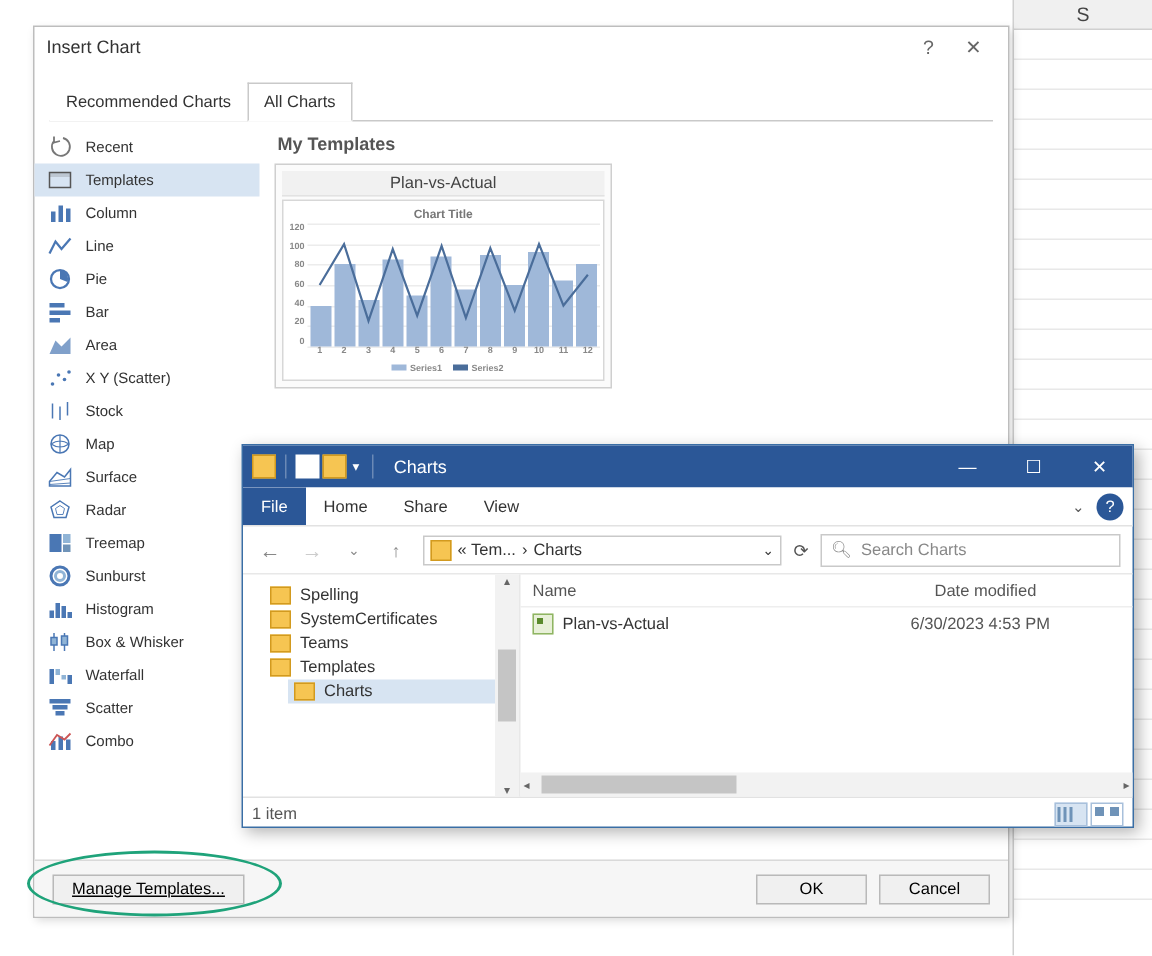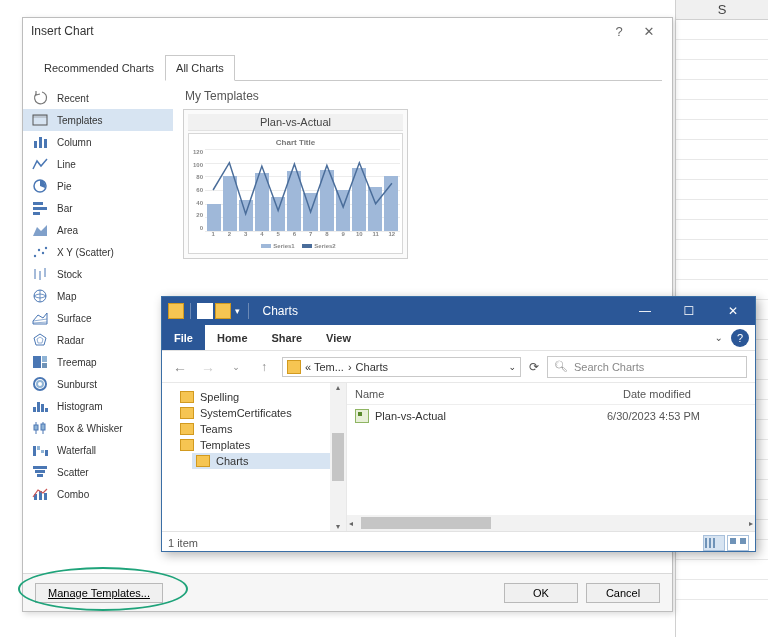--- a/index.html
+++ b/index.html
@@ -14,21 +14,21 @@
   .titlebar .tb-btn { width:30px; text-align:center; color:#666; font-size:13px; cursor:default;}
   .tabs { display:flex; margin:10px 10px 0 10px; border-bottom:1px solid #c9c9c9; }
   .tab { font-size:11px; padding:6px 10px; color:#333; border:1px solid transparent; border-bottom:none; position:relative; top:1px; background:#fff;}
   .tab.active { border:1px solid #c9c9c9; border-bottom:1px solid #fff; background:#fff;}
   .body { display:flex; height:505px; }
   .catlist { width:150px; padding:6px 0; }
   .cat { display:flex; align-items:center; gap:8px; padding:3px 8px; font-size:10px; color:#333; }
   .cat .ic { width:18px; height:16px; display:flex; align-items:center; justify-content:center; }
   .cat.sel { background:#d7e4f2; }
   .preview-area { flex:1; padding:8px 10px; }
-  .preview-title { font-size:12px; font-weight:normal; color:#555; margin:0 0 6px 2px;}
+  .preview-title { font-size:12px; font-weight:bold; color:#555; margin:0 0 6px 2px;}
   .preview-card { width:225px; border:1px solid #cfcfcf; background:#fbfbfb; padding:4px;}
   .preview-card .inner { border:1px solid #d7d7d7; background:#fff; padding:4px 2px;font-weight:bold;}
   .chartname { text-align:center; font-size:11px; color:#444; padding:2px 0; background:#f1f1f1; border-bottom:1px solid #e2e2e2; margin-bottom:2px;}
   .charttitle { text-align:center; font-size:8px; color:#777; margin-bottom:2px;}
   .chartbox { position:relative; height:92px; margin-left:14px; }
   .axis-y { position:absolute; left:-14px; top:0; bottom:10px; width:14px; font-size:6px; color:#888; display:flex; flex-direction:column; justify-content:space-between; align-items:flex-end; padding-right:2px;}
   .grid { position:absolute; left:0; right:0; top:0; bottom:10px; }
   .grid .gl { position:absolute; left:0; right:0; height:1px; background:#ececec;}
   .bars { position:absolute; left:0; right:0; bottom:10px; top:0; display:flex; align-items:flex-end; gap:2px; padding:0 2px;}
   .bar { flex:1; background:#9fb8d9; }
@@ -44,21 +44,21 @@
   .circle-annot { position:absolute; left:18px; top:567px; width:170px; height:44px; border:2px solid #1fa37a; border-radius:50%/50%; pointer-events:none;}
   
   .explorer { position:absolute; left:161px; top:296px; width:595px; height:256px; background:#fff; border:1px solid #3a6ea5; box-shadow:3px 3px 10px rgba(0,0,0,0.3);}
   .ex-titlebar { height:28px; background:#2b5797; display:flex; align-items:center; color:#fff; font-size:12px;}
   .ex-titlebar .ico-group { display:flex; align-items:center; gap:2px; padding:0 6px;}
   .ex-titlebar .ico { width:16px; height:16px; display:flex; align-items:center; justify-content:center; background:#fff; font-size:10px;}
   .ex-titlebar .sep { width:1px; height:16px; background:rgba(255,255,255,0.3); margin:0 4px;}
   .ex-titlebar .wtitle { flex:1; padding-left:4px;}
   .ex-titlebar .winbtn { width:44px; height:28px; display:flex; align-items:center; justify-content:center; color:#fff;}
   .ex-ribbon { height:26px; background:#fff; border-bottom:1px solid #e2e2e2; display:flex; align-items:stretch;}
-  .ex-ribbon .rtab { font-size:11px; padding:0 12px; display:flex; align-items:center; color:#333;font-weight:bold;}
+  .ex-ribbon .rtab { font-size:11px; padding:0 12px; display:flex; align-items:center; color:#333;}
   .ex-ribbon .rtab.file { background:#2b5797; color:#fff;}
   .ex-ribbon .rspace { flex:1;}
   .ex-ribbon .help { width:18px; height:18px; border-radius:50%; background:#2b5797; color:#fff; font-size:11px; display:flex; align-items:center; justify-content:center; margin:4px 6px 0 0;}
   .ex-ribbon .chev { font-size:10px; color:#555; align-self:center; margin-right:8px;}
   .ex-addr { height:32px; display:flex; align-items:center; gap:8px; padding:0 8px; border-bottom:1px solid #e8e8e8;}
   .ex-addr .navbtn { width:20px; text-align:center; color:#888; font-size:14px;}
   .ex-addr .up { font-size:12px;}
   .ex-addr .pathbox { flex:1; height:20px; border:1px solid #c9c9c9; display:flex; align-items:center; font-size:11px; color:#333; padding:0 4px; gap:4px;}
   .ex-addr .pathbox .fico { width:14px; height:14px; background:#f6c552; border:1px solid #d29a1f;}
   .ex-addr .refresh { color:#555; font-size:12px;}

